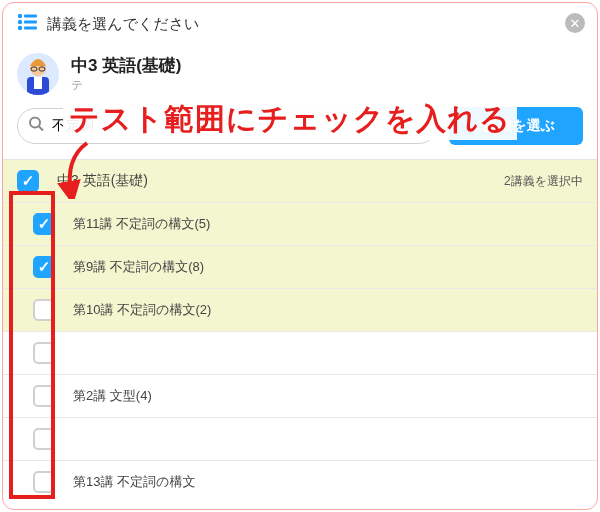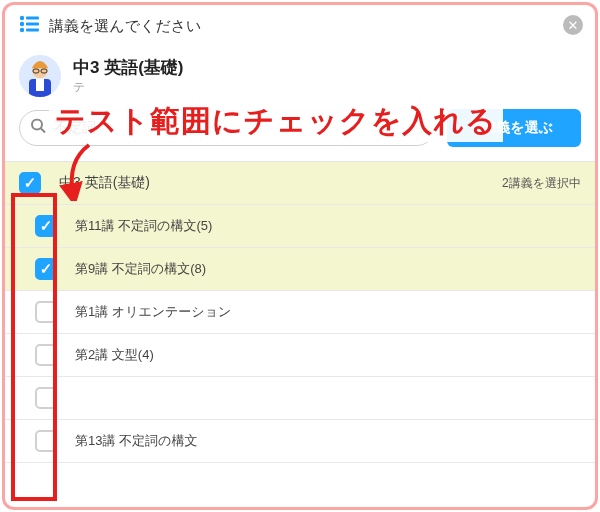--- a/index.html
+++ b/index.html
@@ -1,26 +1,26 @@
 <!DOCTYPE html>
 <html><head>
 <meta charset="utf-8">
 <style>
   * { box-sizing: border-box; margin: 0; padding: 0; }
   body { font-family: -apple-system, "Hiragino Sans", "Meiryo", sans-serif; background: #fff; width: 600px; height: 512px; overflow: hidden; position: relative; }
-  .modal { width: 596px; height: 508px; margin: 2px; border: 3px solid #fca5a5; border-radius: 12px; position: relative; overflow: hidden; background: #fff; }
+  .modal { width: 596px; height: 508px; margin: 2px; border: 1px solid #fca5a5; border-radius: 12px; position: relative; overflow: hidden; background: #fff; }
   .header { display: flex; align-items: center; padding: 10px 14px; gap: 10px; }
   .list-icon { color: #1a9bff; }
   .header-title { font-size: 15px; color: #333; font-weight: 500; }
   .close-icon { position: absolute; top: 10px; right: 12px; width: 20px; height: 20px; border-radius: 50%; background: #bbb; color: #fff; display: flex; align-items: center; justify-content: center; font-size: 13px; cursor: pointer; }
   .course-head { display: flex; align-items: center; padding: 8px 14px 4px; gap: 12px; }
   .avatar { width: 42px; height: 42px; border-radius: 50%; background: #e8f0ff; overflow: hidden; flex-shrink: 0; display:flex; align-items:center; justify-content:center; }
   .course-title { font-size: 17px; font-weight: 700; color: #222; }
   .course-sub { font-size: 12px; color: #999; }
-  .annotation { position: absolute; top: 96px; left: 44px; color: #e61e1e; font-size: 30px; font-weight: 600; background: rgba(255,255,255,0.92); padding: 0 6px; z-index: 20; letter-spacing: 1px; }
+  .annotation { position: absolute; top: 96px; left: 60px; color: #e61e1e; font-size: 30px; font-weight: 600; background: rgba(255,255,255,0.92); padding: 0 6px; z-index: 20; letter-spacing: 1px; }
   .controls { display: flex; gap: 12px; align-items: center; padding: 8px 14px 14px; }
   .search { flex: 1; position: relative; }
   .search input { width: 100%; padding: 9px 14px 9px 34px; border: 1px solid #d0d0d0; border-radius: 22px; font-size: 14px; outline: none; }
   .search-icon { position: absolute; left: 12px; top: 50%; transform: translateY(-50%); color: #888; }
   .select-btn { background: #1fa4ff; color: #fff; border: none; border-radius: 6px; padding: 10px 28px; font-size: 14px; font-weight: 600; cursor: pointer; }
   .list { border-top: 1px solid #e5e5e5; max-height: 340px; overflow-y: auto; }
   .row { display: flex; align-items: center; padding: 10px 14px; border-bottom: 1px solid #e8e8e8; font-size: 13px; color: #444; }
   .row.highlight { background: #f4f6cf; }
   .row.group { font-size: 14px; justify-content: space-between; }
   .row.group .group-left { display:flex; align-items:center; }
@@ -108,23 +108,26 @@
     </div>
     <div id="rows">
         <div class="row child highlight">
           <span class="chk checked"></span>
           <span>第11講 不定詞の構文(5)</span>
         </div>
         <div class="row child highlight">
           <span class="chk checked"></span>
           <span>第9講 不定詞の構文(8)</span>
         </div>
+        <div class="row child highlight">
+          <span class="chk"></span>
+          <span>第10講 不定詞の構文(2)</span>
+        </div>
         <div class="row child">
           <span class="chk"></span>
-          <span>第1講 オリエンテーション</span>
         </div>
         <div class="row child">
           <span class="chk"></span>
           <span>第2講 文型(4)</span>
         </div>
         <div class="row child">
           <span class="chk"></span>
         </div>
         <div class="row child">
           <span class="chk"></span>

